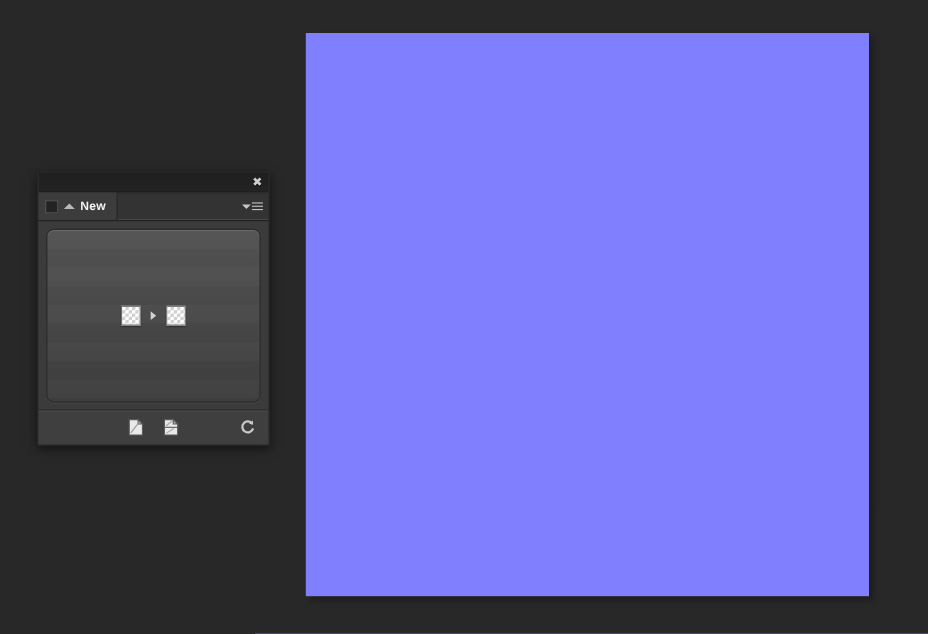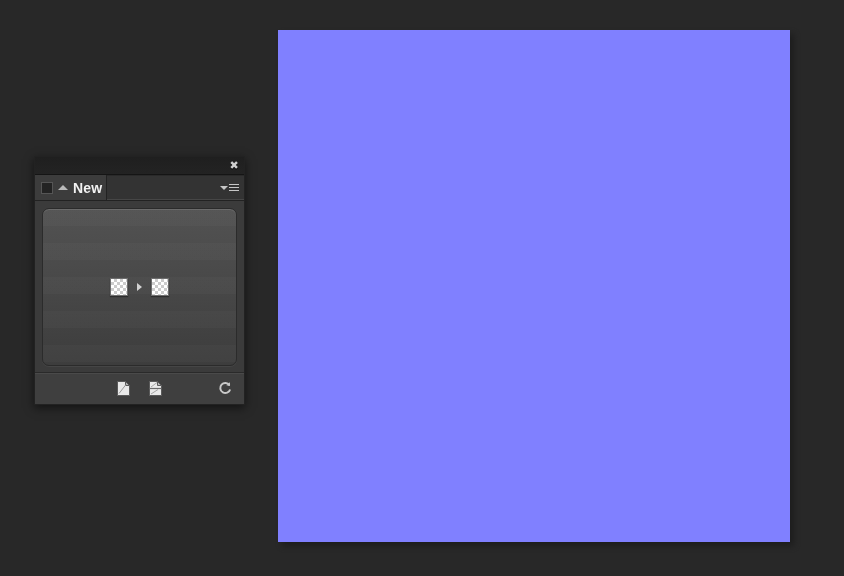--- a/index.html
+++ b/index.html
@@ -106,21 +106,21 @@
   }
   .tri-up {
     width: 0; height: 0;
     border-left: 5px solid transparent;
     border-right: 5px solid transparent;
     border-bottom: 5px solid #b9b9b9;
     flex: 0 0 auto;
   }
   .tab-label {
     color: #f2f2f2;
-    font-size: 14px;
+    font-size: 11px;
     font-weight: bold;
     letter-spacing: .2px;
     white-space: nowrap;
   }
   .tab-rest {
     flex: 1 1 auto;
     background: #333333;
     border-top: 1px solid #2a2a2a;
     border-bottom: 1px solid #464646;
     display: flex;

